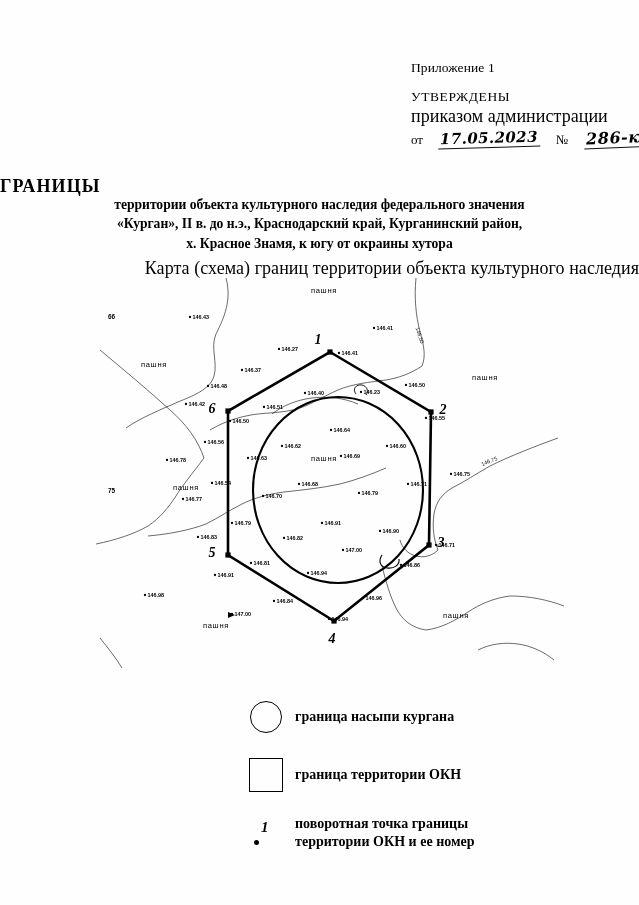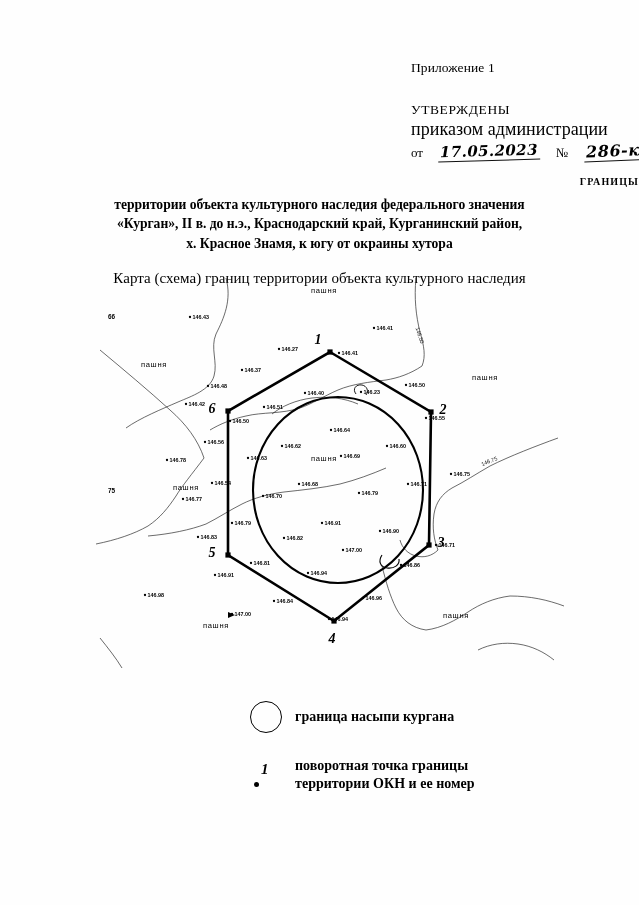--- a/index.html
+++ b/index.html
@@ -27,21 +27,21 @@
   
   .approval-block {
     position: absolute;
     left: 411px;
     top: 60px;
     width: 215px;
   }
   .appendix-line {
     font-size: 13.5px;
     line-height: 1.25;
-    margin-bottom: 24px;
+    margin-bottom: 11px;
     letter-spacing: .1px;
   }
   .approved-word {
     font-size: 13.5px;
     letter-spacing: .6px;
     line-height: 1.3;
   }
   .approval-line {
     font-size: 18px;
     line-height: 1.32;
@@ -72,42 +72,42 @@
     letter-spacing: .6px;
     transform: rotate(-2.4deg);
   }
   .no-sign { font-size: 13px; padding: 0 1px; }
 
   
   .title-main {
     position: absolute;
     left: 0; right: 0;
     top: 176px;
-    text-align: right;
+    text-align: left;
     font-weight: bold;
-    font-size: 10px;
+    font-size: 18px;
     letter-spacing: 1.1px;
   }
   .title-sub {
     position: absolute;
     left: 55px;
     right: 55px;
     top: 195px;
     text-align: center;
     font-weight: bold;
     font-size: 13.6px;
     line-height: 1.42;
     letter-spacing: -.02px;
   }
   .map-caption {
     position: absolute;
     left: 0; right: 0;
-    top: 270px;
-    text-align: center;
-    font-size: 15px;
+    top: 258px;
+    text-align: right;
+    font-size: 18px;
     letter-spacing: .05px;
   }
 
   
   .map-wrap {
     position: absolute;
     left: 86px;
     top: 278px;
     width: 480px;
     height: 392px;
@@ -462,20 +462,26 @@
 
   <div class="legend">
 
     <div class="legend-row">
       <div class="legend-sym">
         <div class="sym-circle"></div>
       </div>
       <div class="legend-text">граница насыпи кургана</div>
     </div>
 
+    <div class="legend-row">
+      <div class="legend-sym">
+        <div class="sym-square"></div>
+      </div>
+      <div class="legend-text">граница территории ОКН</div>
+    </div>
 
     <div class="legend-row">
       <div class="legend-sym">
         <div class="sym-point">
           <span class="dot"></span>
           <span class="pnum">1</span>
         </div>
       </div>
       <div class="legend-text">
         <span class="l2">поворотная точка границы</span>

